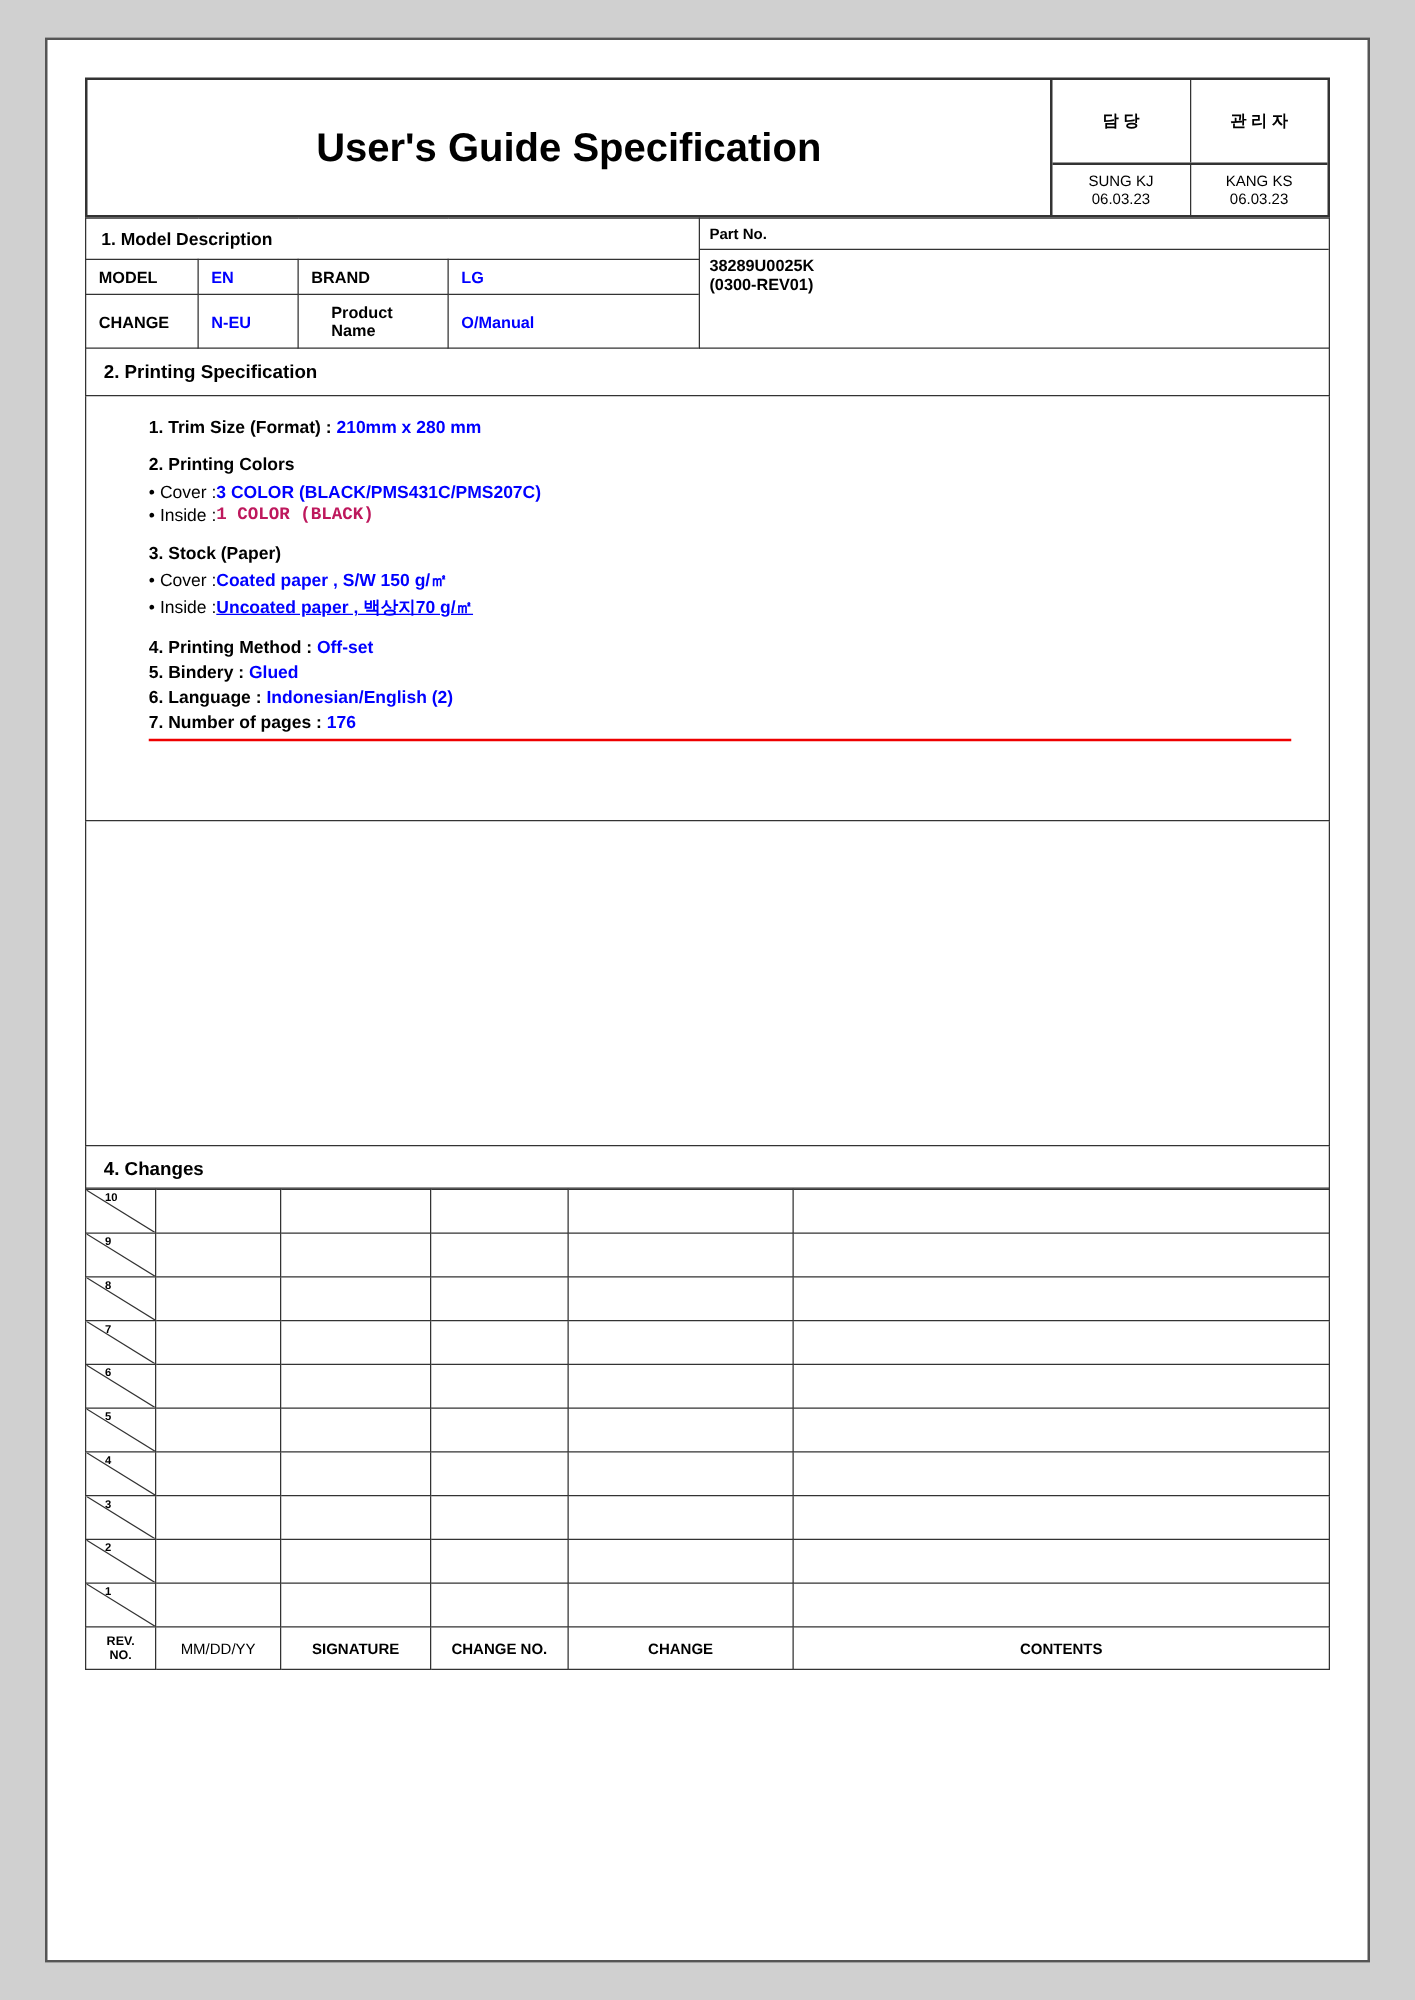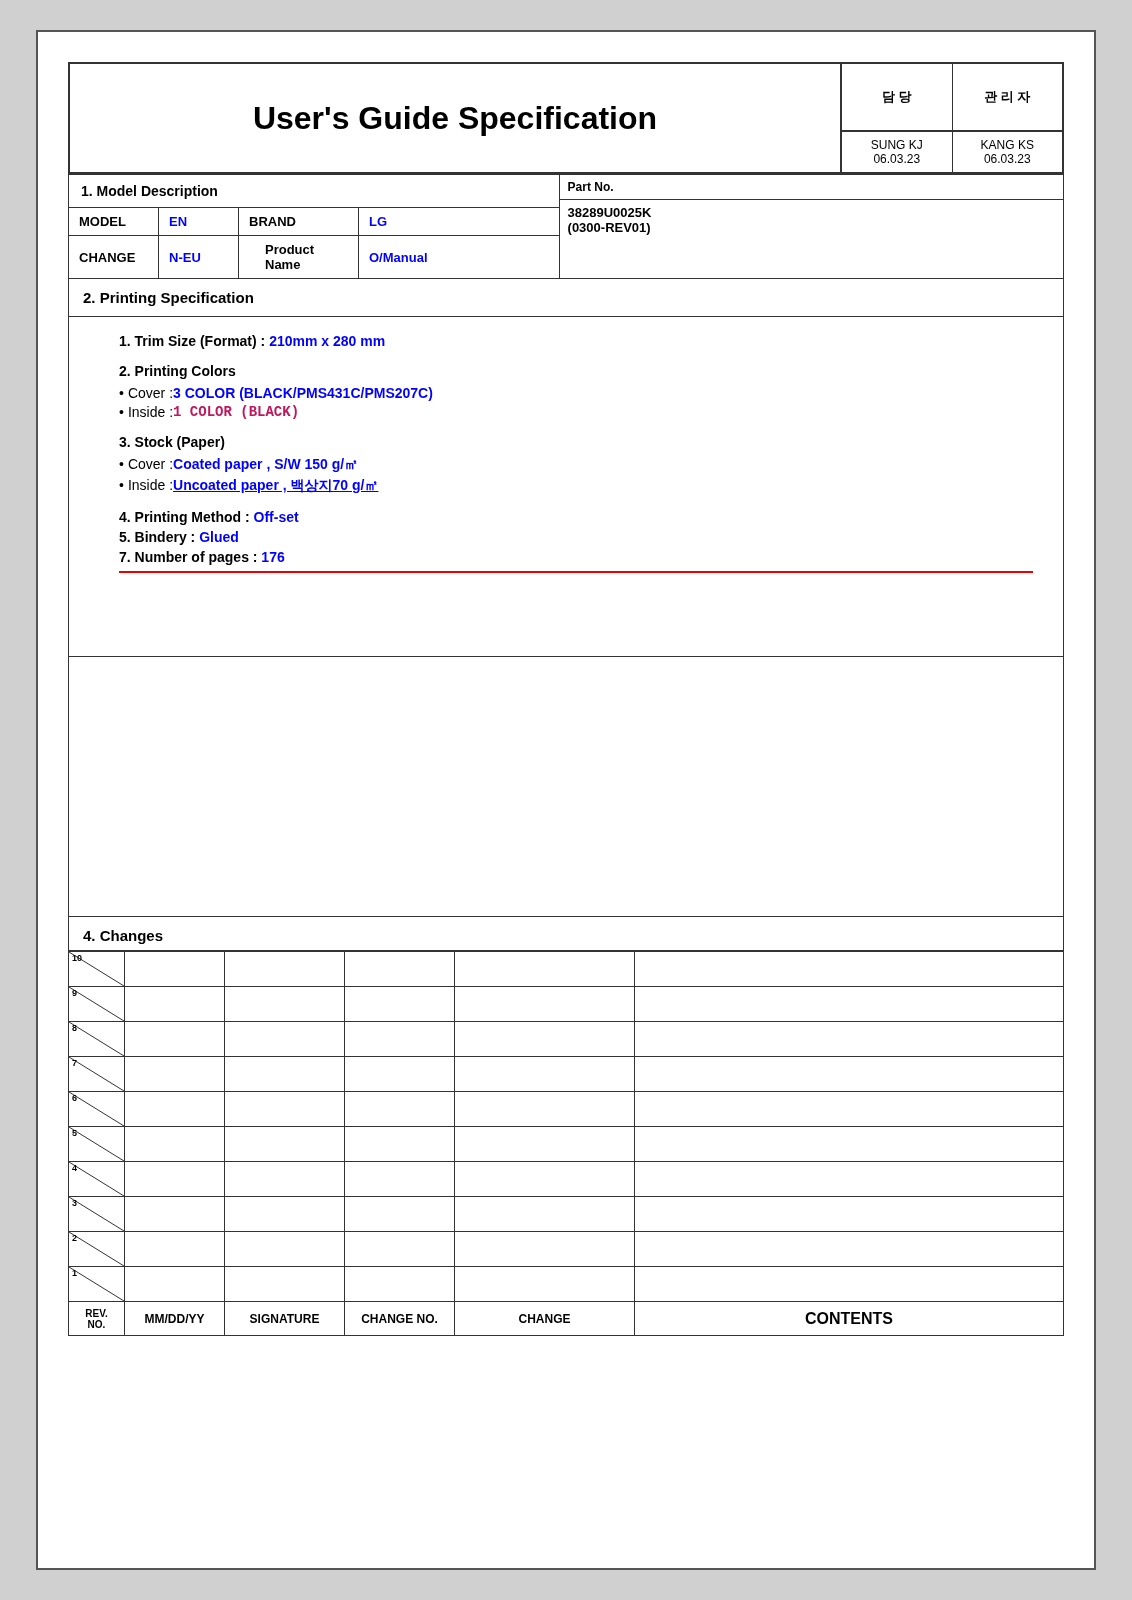--- a/index.html
+++ b/index.html
@@ -153,21 +153,21 @@
       height: 34px;
       overflow: hidden;
     }
     .diagonal-cell svg {
       position: absolute;
       top: 0; left: 0;
       width: 100%; height: 100%;
     }
     .diagonal-cell .tl {
       position: absolute;
-      top: 2px; left: 3px;
+      top: 2px; left: 15px;
       font-size: 9px;
       font-weight: bold;
       color: #000;
       line-height: 1;
     }
     .changes-table .date-cell { width: 100px; }
     .changes-table .sig-cell { width: 120px; }
     .changes-table .chgno-cell { width: 110px; }
     .changes-table .change-cell { width: 180px; }
     .changes-table .contents-cell { }
@@ -281,20 +281,23 @@
           <span style="color:#0000ff;font-weight:bold;text-decoration:underline;">Uncoated paper , 백상지70 g/㎡</span>
       </div>
     </div>
 
     <p style="font-weight:bold;margin-bottom:4px;">
       <span>4. Printing Method : </span><span style="color:#0000ff;">Off-set</span>
     </p>
     <p style="font-weight:bold;margin-bottom:4px;">
       <span>5. Bindery  : </span><span style="color:#0000ff;">Glued</span>
     </p>
+    <p style="font-weight:bold;margin-bottom:4px;">
+      <span>6. Language : </span><span style="color:#0000ff;">Indonesian/English (2)</span>
+    </p>
     <p style="font-weight:bold;border-bottom:2px solid #e00;padding-bottom:6px;margin-bottom:0;">
       <span>7. Number of pages : </span><span style="color:#0000ff;">176</span>
     </p>
   </div>
 
   <div class="empty-content"></div>
 
   <div class="changes-section">
     <span>4.    Changes</span>
   </div>
@@ -451,22 +454,22 @@
         <td class="chgno-cell"></td>
         <td class="change-cell"></td>
         <td class="contents-cell"></td>
       </tr>
 
       <tr class="header-row">
         <td style="text-align:center;vertical-align:middle;font-size:10px;font-weight:bold;padding:4px 2px;">
           <span style="white-space:pre;">REV.
 NO.</span>
         </td>
-        <td style="text-align:center;vertical-align:middle;font-weight:bold;font-size:12px;">MM/DD/YY</td>
+        <td style="text-align:center;vertical-align:middle;font-weight:normal;font-size:12px;">MM/DD/YY</td>
         <td style="text-align:center;vertical-align:middle;font-weight:bold;font-size:12px;">SIGNATURE</td>
         <td style="text-align:center;vertical-align:middle;font-weight:bold;font-size:12px;">CHANGE NO.</td>
         <td style="text-align:center;vertical-align:middle;font-weight:bold;font-size:12px;">CHANGE</td>
-        <td style="text-align:center;vertical-align:middle;font-weight:bold;font-size:16px;">CONTENTS</td>
+        <td style="text-align:center;vertical-align:middle;font-weight:bold;font-size:12px;">CONTENTS</td>
       </tr>
     </tbody>
   </table>
 
 </div>
 
 </body></html>

